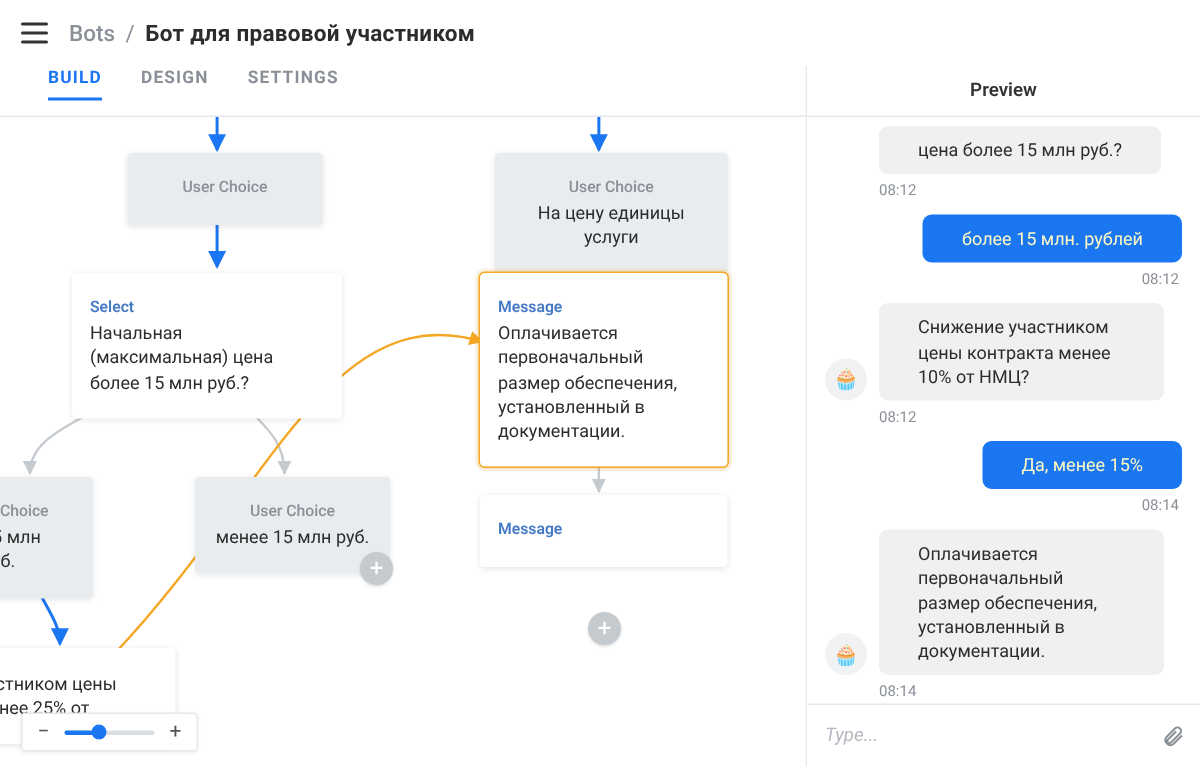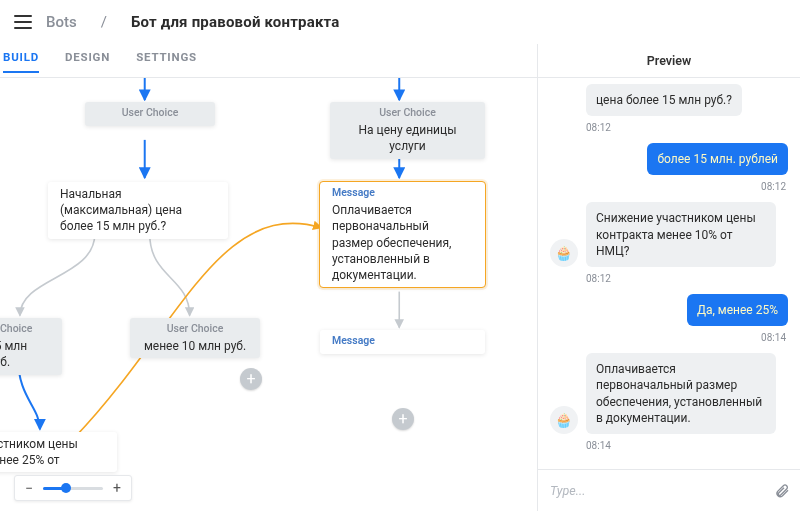--- a/index.html
+++ b/index.html
@@ -15,41 +15,41 @@
     --plus:#c5cacf;
   }
   *{box-sizing:border-box;font-family:-apple-system,BlinkMacSystemFont,"Segoe UI",Roboto,Arial,sans-serif}
   html,body{margin:0;height:100%}
   body{width:800px;height:511px;overflow:hidden;color:var(--text);background:var(--bg)}
 
   
   .appbar{display:flex;align-items:center;height:44px;padding:0 14px;gap:14px;border-bottom:1px solid transparent}
   .hamburger{width:18px;height:14px;display:flex;flex-direction:column;justify-content:space-between;cursor:pointer}
   .hamburger span{display:block;height:2px;background:#333;border-radius:1px}
-  .crumbs{display:flex;align-items:flex-start;gap:24px;font-size:15px}
+  .crumbs{display:flex;align-items:flex-start;gap:7px;font-size:15px}
   .crumbs .root{color:var(--muted);font-weight:500}
   .crumbs .sep{color:var(--muted)}
   .crumbs .title{font-weight:700;letter-spacing:.2px}
 
   
   .split{display:flex;height:calc(100% - 44px)}
   .builder{flex:1 1 auto;display:flex;flex-direction:column;border-right:1px solid var(--border);min-width:0}
   .preview{width:262px;display:flex;flex-direction:column}
 
   
-  .tabs{display:flex;gap:26px;padding:0 3px;height:34px;align-items:center;border-bottom:1px solid var(--border);font-size:11.5px;letter-spacing:.8px}
+  .tabs{display:flex;gap:26px;padding:0 32px;height:34px;align-items:flex-start;border-bottom:1px solid var(--border);font-size:11.5px;letter-spacing:.8px}
   .tab{color:var(--muted);font-weight:700;padding-bottom:8px;cursor:pointer;position:relative}
   .tab.active{color:var(--blue)}
   .tab.active::after{content:"";position:absolute;left:0;right:0;bottom:-1px;height:2px;background:var(--blue)}
 
   
   .canvas{flex:1;position:relative;overflow:hidden;background:#fff}
   .edges{position:absolute;inset:0;pointer-events:none}
 
-  .node{position:absolute;background:#fff;border-radius:3px;box-shadow:var(--node-shadow);padding:4px 12px;font-size:12px;line-height:1.35}
+  .node{position:absolute;background:#fff;border-radius:3px;box-shadow:var(--node-shadow);padding:16px 12px;font-size:12px;line-height:1.35}
   .node .kind{font-size:10.5px;font-weight:600;margin-bottom:2px}
   .node.grey{background:var(--grey-node);text-align:center}
   .node.grey .kind{color:#8a8f98;font-weight:500}
   .node.white .kind{color:var(--blue-dim)}
   .node.msg .kind{color:var(--blue-dim)}
   .node.selected{outline:1.5px solid var(--amber);box-shadow:0 0 0 3px rgba(245,166,35,.15), var(--node-shadow)}
 
   .plusbtn{position:absolute;width:22px;height:22px;border-radius:50%;background:var(--plus);color:#fff;display:flex;align-items:center;justify-content:center;font-size:16px;line-height:1;cursor:pointer;box-shadow:0 1px 2px rgba(0,0,0,.15)}
 
   
@@ -58,21 +58,21 @@
   .zoom .track{width:60px;height:3px;background:#d9dde1;border-radius:2px;position:relative}
   .zoom .track .fill{position:absolute;left:0;top:0;bottom:0;width:38%;background:var(--blue);border-radius:2px}
   .zoom .track .knob{position:absolute;top:50%;left:38%;width:10px;height:10px;background:var(--blue);border-radius:50%;transform:translate(-50%,-50%)}
 
   
   .preview-header{height:34px;border-bottom:1px solid var(--border);display:flex;align-items:center;justify-content:center;font-size:12.5px;font-weight:600;color:#333}
   .chat{flex:1;overflow:hidden;padding:6px 12px;display:flex;flex-direction:column;gap:6px;font-size:12px}
   .row{display:flex;gap:8px;align-items:flex-end}
   .row.me{justify-content:flex-end}
   .avatar{width:28px;height:28px;border-radius:50%;background:#f0f2f4;display:flex;align-items:center;justify-content:center;font-size:14px;flex:0 0 28px}
-  .bubble{max-width:190px;border-radius:6px;padding:8px 10px;line-height:1.35}
+  .bubble{max-width:190px;border-radius:6px;padding:8px 26px;line-height:1.35}
   .bot .bubble{background:#eef0f2;color:#2c2c2c}
   .me  .bubble{background:var(--blue);color:#fef9c3}
   .ts{font-size:10px;color:var(--muted);margin:0 0 4px 36px}
   .ts.right{text-align:right;margin:0 2px 4px 0}
 
   .composer{height:42px;border-top:1px solid var(--border);display:flex;align-items:center;padding:0 10px;gap:8px}
   .composer input{flex:1;border:none;outline:none;font-size:12.5px;color:#000000}
   .composer input::placeholder{color:#b3b8bf;font-style:italic}
   .attach{width:16px;height:18px;color:#8a8f98;cursor:pointer}
 </style>
@@ -81,21 +81,21 @@
 
 <div class="appbar">
   <div class="hamburger">
       <span></span>
       <span></span>
       <span></span>
     </div>
   <div class="crumbs">
     <span class="root">Bots</span>
     <span class="sep">/</span>
-    <span class="title">Бот для правовой контракта</span>
+    <span class="title">Бот для правовой участником</span>
   </div>
 </div>
 
 <div class="split">
 
   <div class="builder">
     <div class="tabs">
       <div class="tab active">BUILD</div>
       <div class="tab">DESIGN</div>
       <div class="tab">SETTINGS</div>
@@ -135,34 +135,35 @@
 
       <div class="node grey" style="left:85px;top:24px;width:130px">
         <div class="kind">User Choice</div>
       </div>
       <div class="node grey" style="left:330px;top:24px;width:155px">
         <div class="kind">User Choice</div>
         <div>На цену единицы услуги</div>
       </div>
 
       <div class="node white" style="left:48px;top:104px;width:180px">
+        <div class="kind">Select</div>
         <div>Начальная (максимальная) цена более 15 млн руб.?</div>
       </div>
       <div class="node msg selected" style="left:320px;top:104px;width:165px">
         <div class="kind">Message</div>
         <div>Оплачивается первоначальный размер обеспечения, установленный в документации.</div>
       </div>
 
       <div class="node grey" style="left:-18px;top:240px;width:80px;text-align:left;padding-left:6px">
         <div class="kind">er Choice</div>
         <div>15 млн руб.</div>
       </div>
       <div class="node grey" style="left:130px;top:240px;width:130px">
         <div class="kind">User Choice</div>
-        <div>менее 10 млн руб.</div>
+        <div>менее 15 млн руб.</div>
       </div>
       <div class="node msg" style="left:320px;top:252px;width:165px">
         <div class="kind">Message</div>
       </div>
 
       <div class="node white" style="left:-28px;top:354px;width:145px">
         <div class="kind" style="height:0;margin:0"></div>
         <div>частником цены менее 25% от</div>
       </div>
 
@@ -191,21 +192,21 @@
         <div class="row me">
           <div class="bubble">более 15 млн. рублей</div>
         </div>
         <div class="ts right">08:12</div>
         <div class="row bot">
           <div class="avatar">🧁</div>
           <div class="bubble">Снижение участником цены контракта менее 10% от НМЦ?</div>
         </div>
         <div class="ts">08:12</div>
         <div class="row me">
-          <div class="bubble">Да, менее 25%</div>
+          <div class="bubble">Да, менее 15%</div>
         </div>
         <div class="ts right">08:14</div>
         <div class="row bot">
           <div class="avatar">🧁</div>
           <div class="bubble">Оплачивается первоначальный размер обеспечения, установленный в документации.</div>
         </div>
         <div class="ts">08:14</div>
       </div>
     <div class="composer">
       <input type="text" placeholder="Type..." style="">

